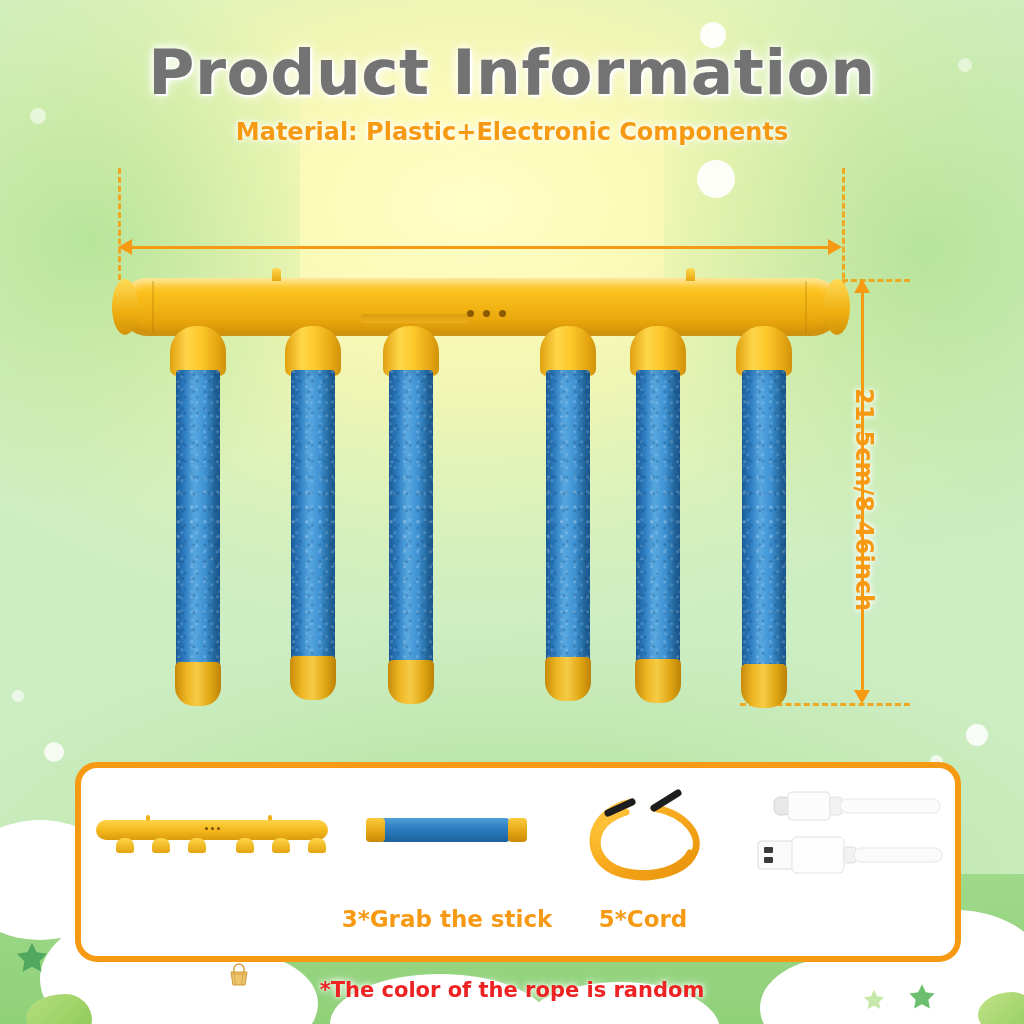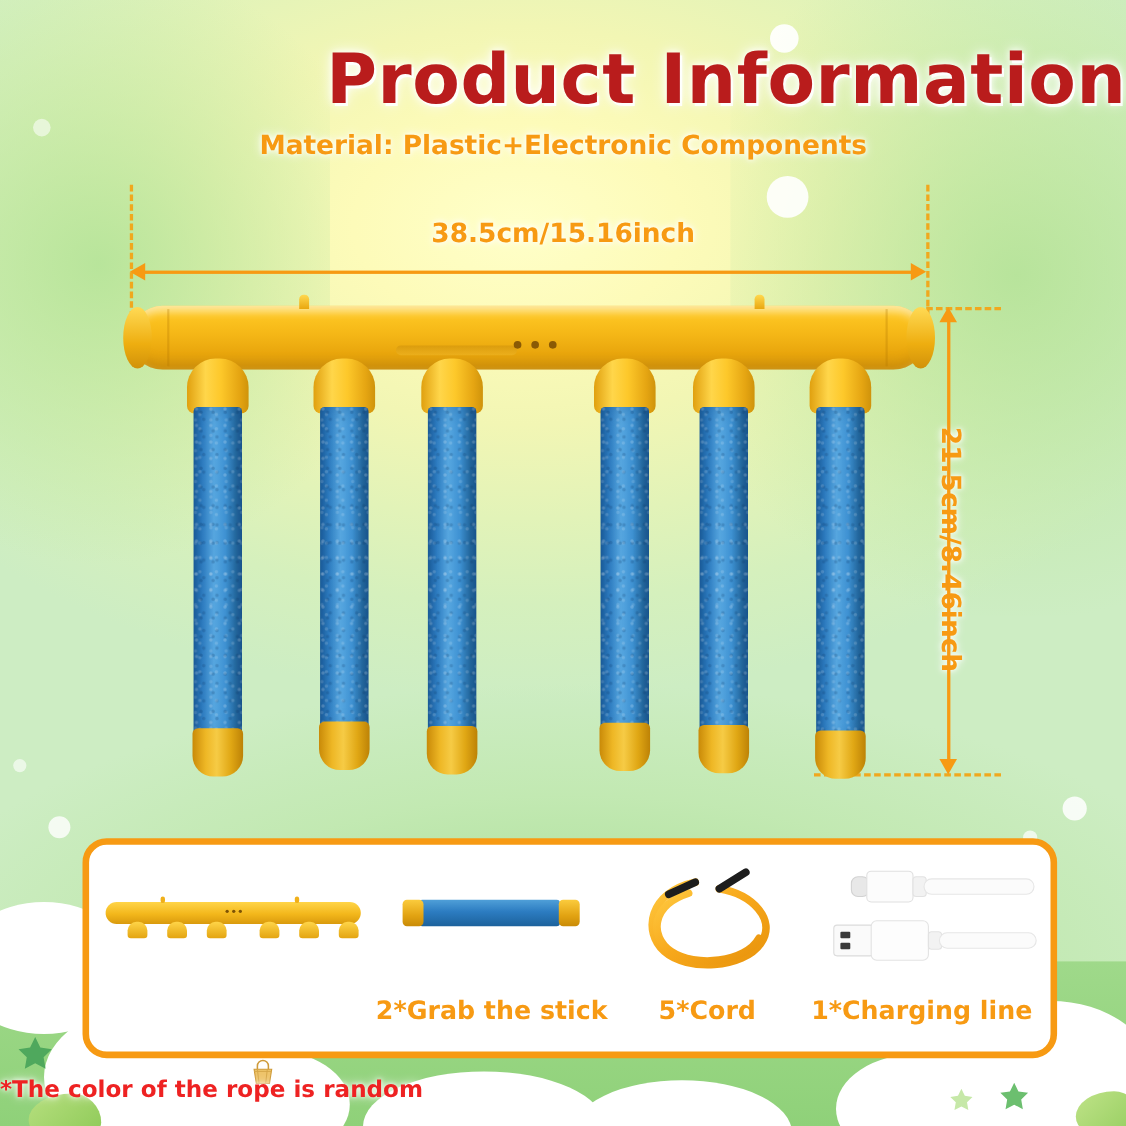--- a/index.html
+++ b/index.html
@@ -40,22 +40,22 @@
     position:absolute;left:0;right:0;bottom:0;height:150px;
     background:linear-gradient(180deg,#9fd98a 0%, #8fd179 100%);
   }
   .cloud{position:absolute;background:#fff;border-radius:50%;}
   .star{position:absolute;}
   .leaf{position:absolute;border-radius:60% 40% 55% 45%/55% 60% 40% 45%;}
   .basket{position:absolute;}
 
   
   .title{
-    position:absolute;left:0;right:0;top:36px;text-align:right;
-    font-size:63px;font-weight:bold;color:#b91c1c;letter-spacing:.5px;
+    position:absolute;left:0;right:0;top:36px;text-align:center;
+    font-size:63px;font-weight:bold;color:#737373;letter-spacing:.5px;
     text-shadow:0 0 7px #fff,0 0 14px #fff,2px 2px 0 rgba(255,255,255,.9);
   }
   .subtitle{
     position:absolute;left:0;right:0;top:118px;text-align:center;
     font-size:24px;font-weight:bold;color:#f79a13;
     text-shadow:0 0 5px #fff,0 0 10px #fff;
   }
 
   
   .dash-v{position:absolute;border-left:3px dashed #f0a81e;}
@@ -130,21 +130,21 @@
   
   .panel{
     position:absolute;left:75px;top:762px;width:874px;height:188px;
     background:#fff;border:6px solid #f79a13;border-radius:22px;
   }
   .part-label{
     position:absolute;top:906px;font-size:23px;font-weight:bold;
     color:#f79a13;text-align:center;
   }
   .note{
-    position:absolute;left:0;right:0;top:978px;text-align:left;
+    position:absolute;left:0;right:0;top:978px;text-align:center;
     font-size:21px;font-weight:bold;color:#ee2222;
     text-shadow:0 0 5px #fff,0 0 10px #fff;
   }
 
   
   .mini-pole{
     position:absolute;left:96px;top:820px;width:232px;height:20px;border-radius:10px;
     background:linear-gradient(180deg,#ffd548,#f3b71b 55%,#d99a0d);
   }
   .mini-sock{
@@ -227,21 +227,20 @@
   </svg>
 
   <div class="title">Product Information</div>
   <div class="subtitle">Material: Plastic+Electronic Components</div>
 
   <div class="dash-v" style="left:118px;top:168px;height:156px;"></div>
   <div class="dash-v" style="left:842px;top:168px;height:128px;"></div>
   <div class="dash-h" style="left:740px;top:703px;width:170px;"></div>
   <div class="dash-h" style="left:842px;top:279px;width:68px;"></div>
 
-  <div class="dim-h-label">38.5cm/15.16inch</div>
   <div class="arrow-line-h" style="left:128px;top:246px;width:710px;"></div>
   <div class="arrow-head ah-left" style="left:118px;top:239px;"></div>
   <div class="arrow-head ah-right" style="left:828px;top:239px;"></div>
 
   <div class="dim-v-label">21.5cm/8.46inch</div>
   <div class="arrow-line-v" style="left:861px;top:290px;height:403px;"></div>
   <div class="arrow-head ah-up" style="left:854px;top:279px;"></div>
   <div class="arrow-head ah-down" style="left:854px;top:690px;"></div>
 
   <div>
@@ -329,18 +328,17 @@
     <g>
       <rect x="6" y="56" width="36" height="28" rx="3" fill="#fafafa" stroke="#dcdcdc" stroke-width="1"></rect>
       <rect x="12" y="62" width="9" height="6" rx="1" fill="#3a3a3a"></rect>
       <rect x="12" y="72" width="9" height="6" rx="1" fill="#3a3a3a"></rect>
       <rect x="40" y="52" width="52" height="36" rx="5" fill="#fdfdfd" stroke="#e3e3e3" stroke-width="1"></rect>
       <rect x="92" y="62" width="12" height="16" rx="3" fill="#f2f2f2" stroke="#e2e2e2" stroke-width="1"></rect>
       <rect x="102" y="63" width="88" height="14" rx="7" fill="#fbfbfb" stroke="#e6e6e6" stroke-width="1"></rect>
     </g>
   </svg>
 
-  <div class="part-label" style="left:338px;width:218px;">2*Grab the stick</div>
+  <div class="part-label" style="left:338px;width:218px;">3*Grab the stick</div>
   <div class="part-label" style="left:578px;width:130px;">5*Cord</div>
-  <div class="part-label" style="left:730px;width:216px;">1*Charging line</div>
 
   <div class="note">*The color of the rope is random</div>
 </div>
 
 </body></html>

